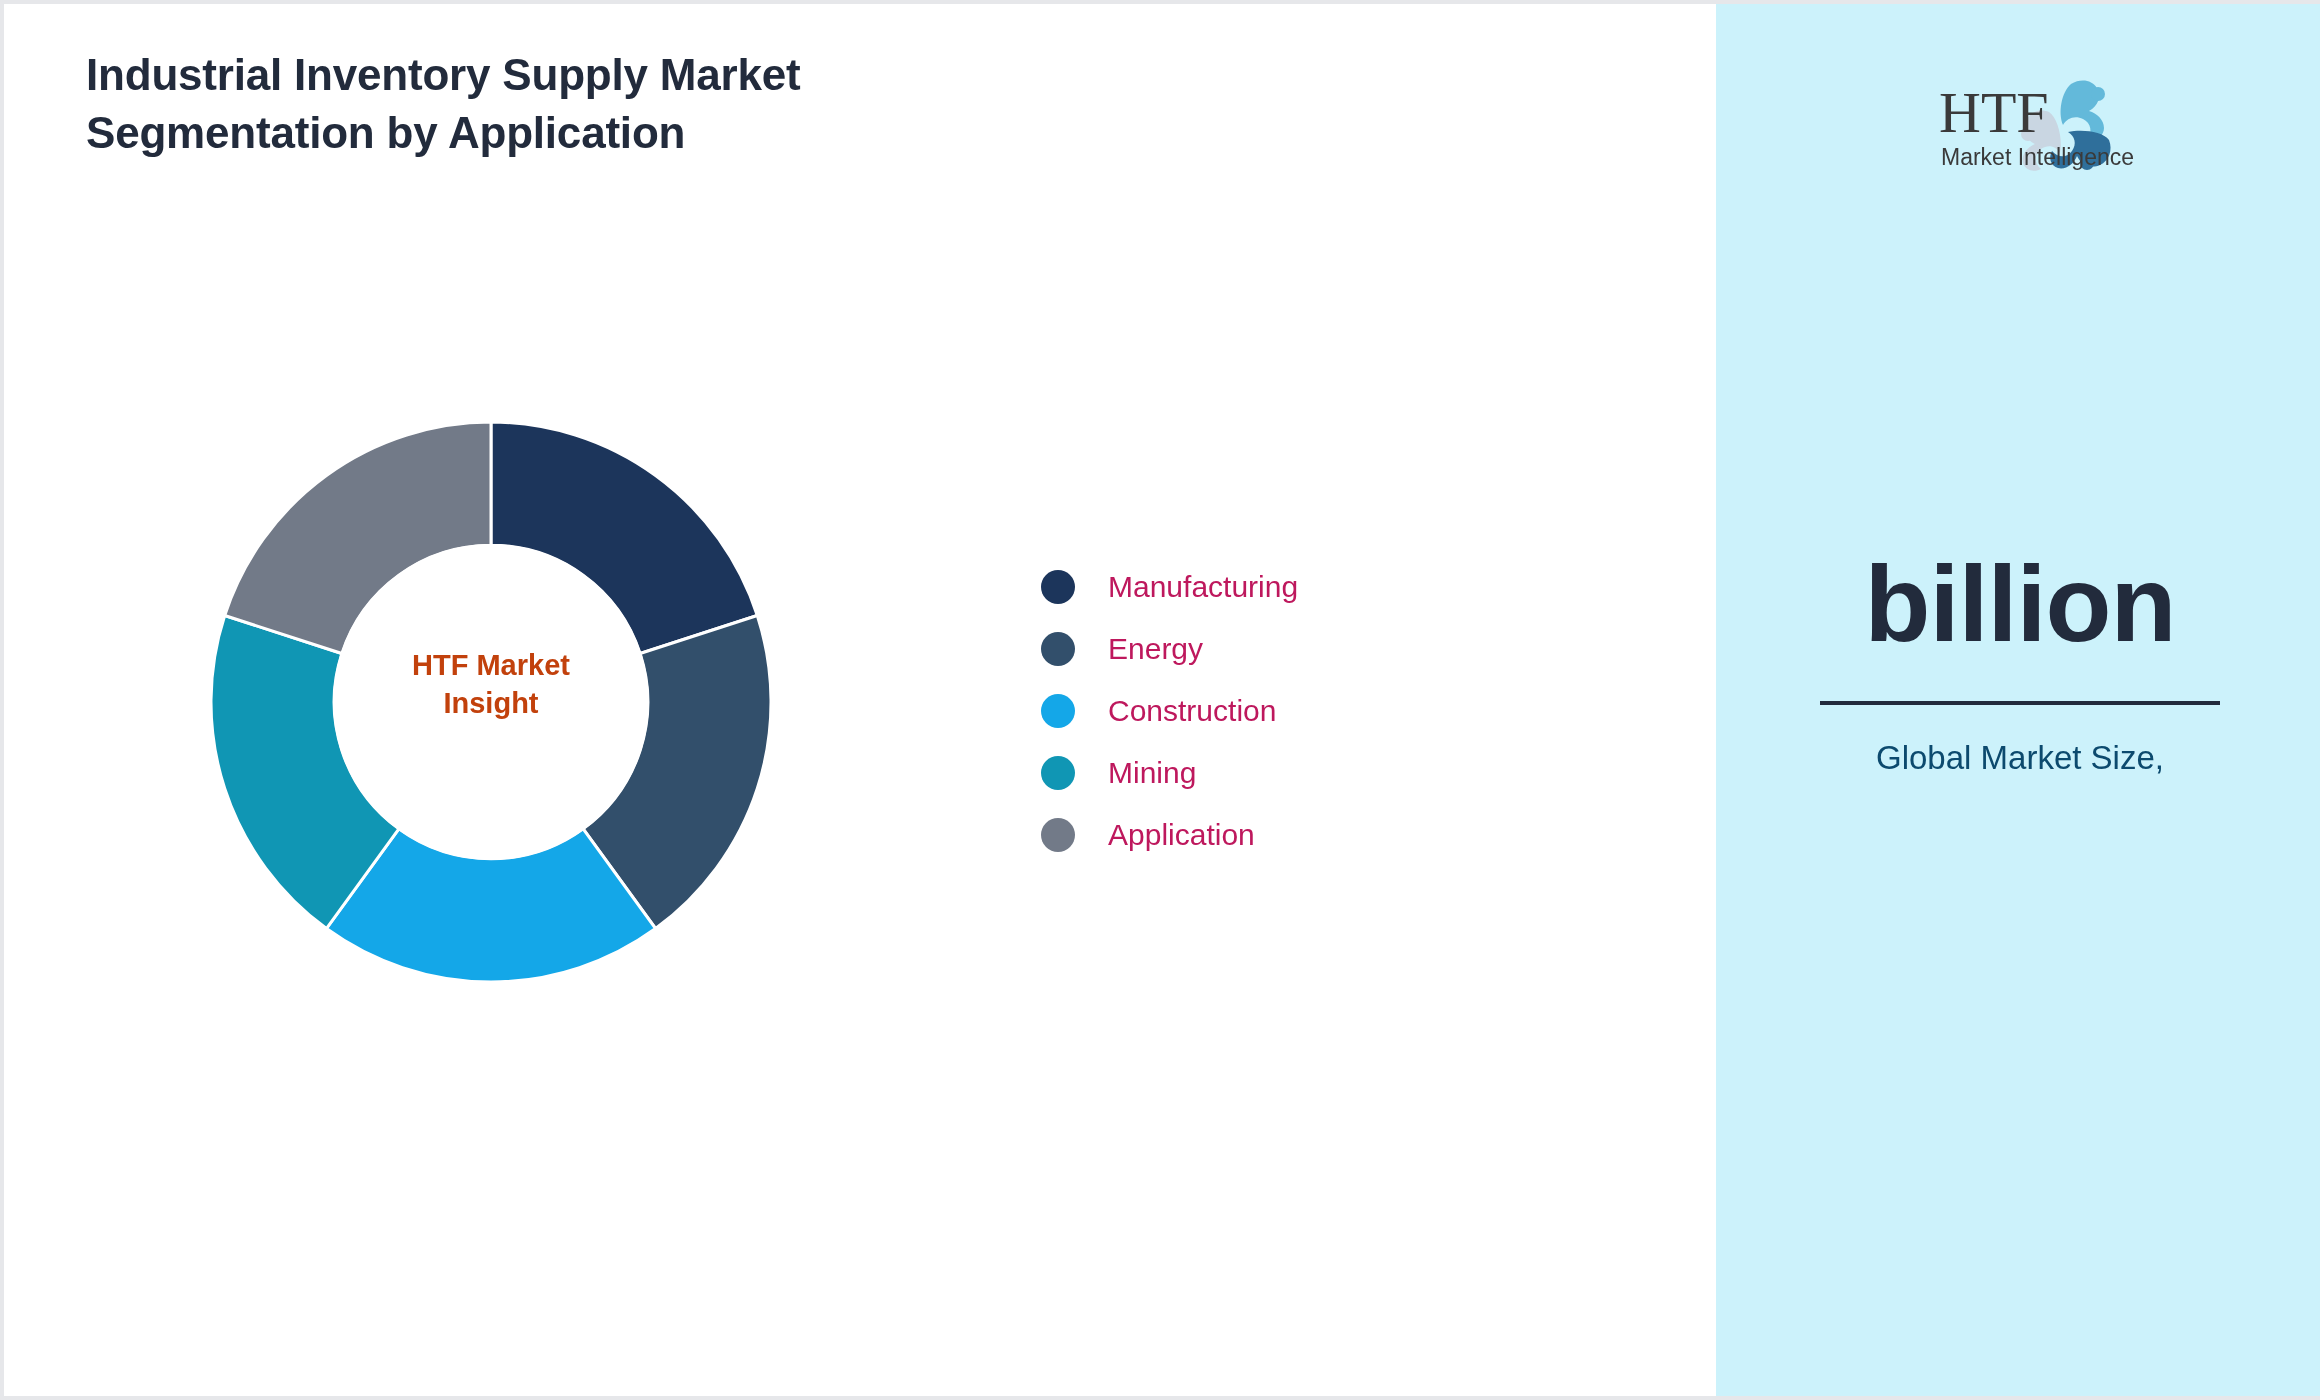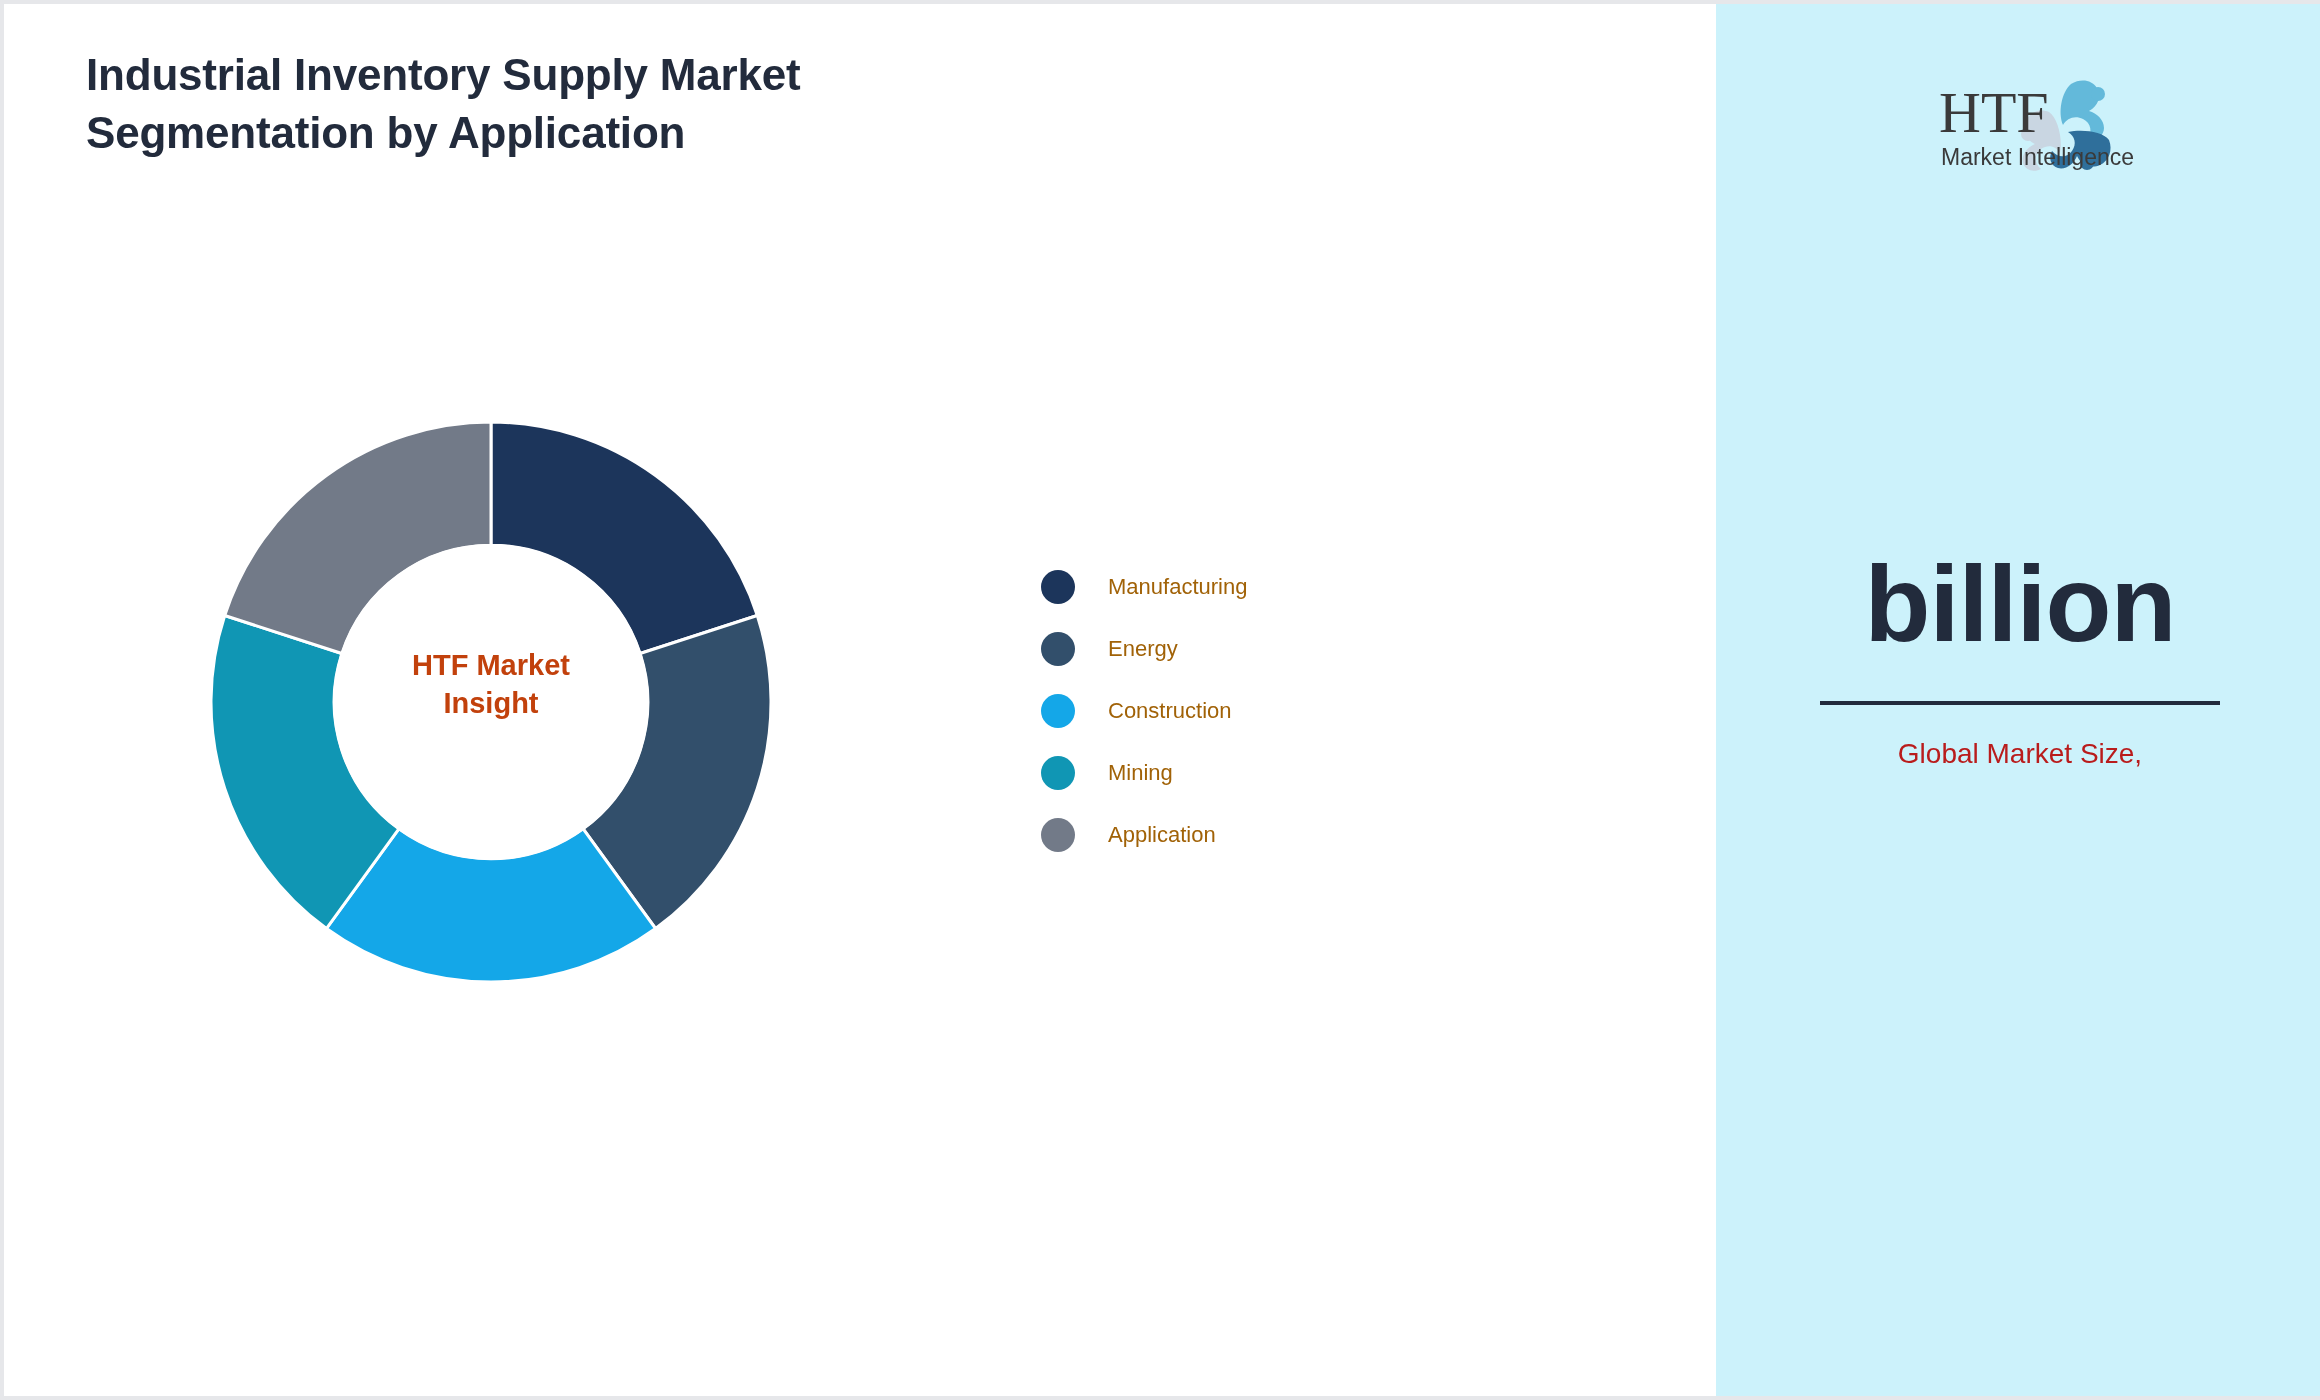--- a/index.html
+++ b/index.html
@@ -77,22 +77,22 @@
     height: 62px;
   }
   .legend-swatch {
     width: 34px;
     height: 34px;
     border-radius: 50%;
     flex: 0 0 auto;
   }
   .legend-label {
     margin-left: 33px;
-    font-size: 22px;
-    color: #a16207;
+    font-size: 30px;
+    color: #be185d;
     white-space: nowrap;
   }
 
   
   #right-panel {
     position: absolute;
     left: 1712px;
     top: 0;
     width: 600px;
     height: 1392px;
@@ -125,23 +125,23 @@
     letter-spacing: -1px;
   }
   #stat-divider {
     margin: 36px auto 0 auto;
     width: 400px;
     height: 4px;
     background: #222b3c;
   }
   #stat-caption {
     margin-top: 30px;
-    font-size: 28px;
+    font-size: 33px;
     line-height: 1.38;
-    color: #b91c1c;
+    color: #0c4a6e;
   }
 </style>
 </head>
 <body>
 
 <div id="page">
 
   <div id="left-panel">
 
     <div id="chart-title">

